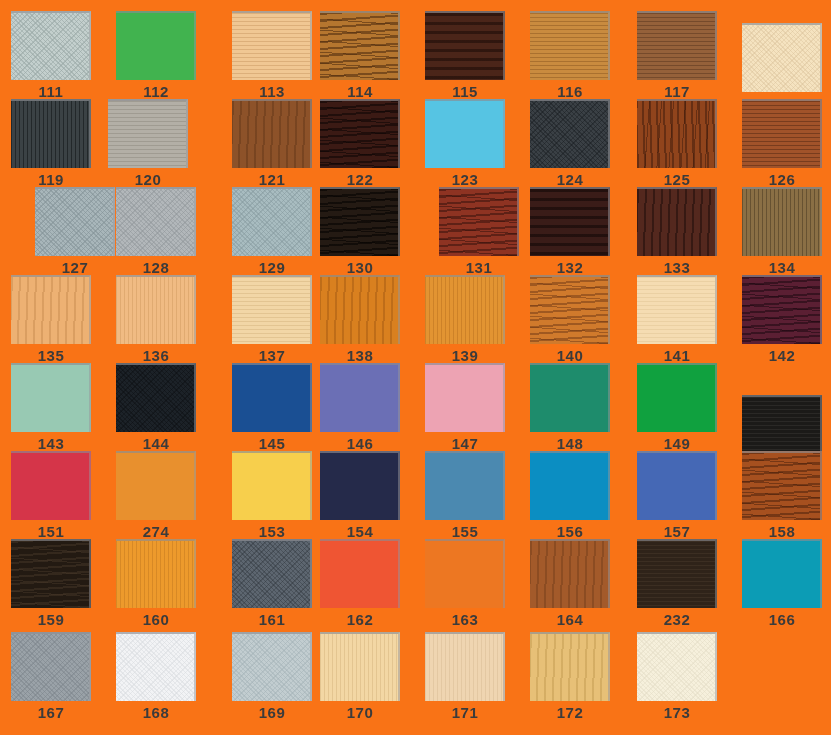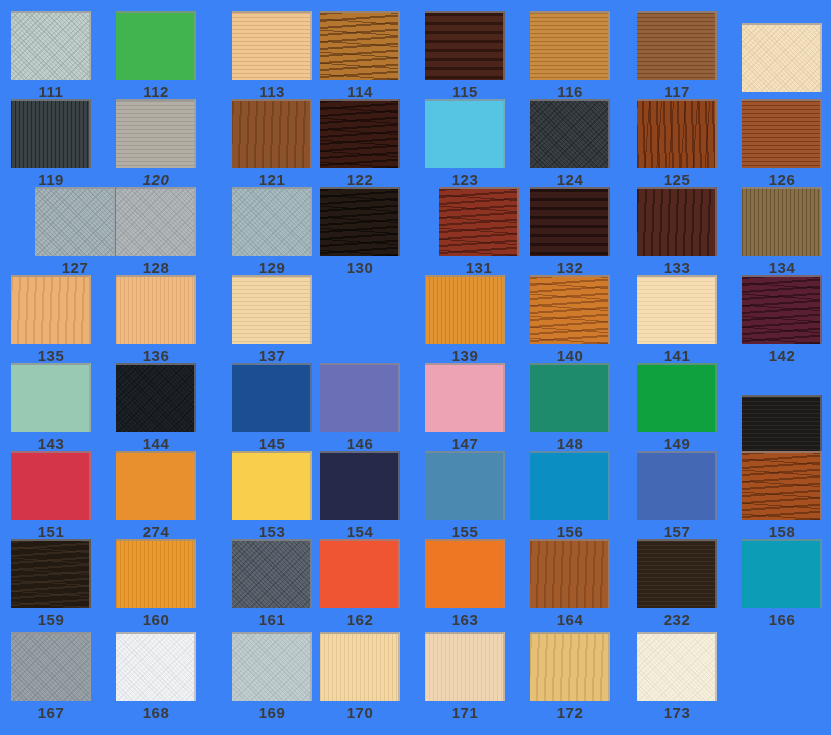--- a/index.html
+++ b/index.html
@@ -48,21 +48,21 @@
     font-weight: bold;
     color: #3b3b3b;
     letter-spacing: 0.5px;
     line-height: 16px;
     font-family: "Liberation Sans", "DejaVu Sans", sans-serif;
   }
 </style>
 </head>
 <body>
 
-<div id="swatch-board" style="background: #3b82f6;">
+<div id="swatch-board" style="background: #f97316;">
     <div class="swatch-cell" style="left: 11px; top: 11px;">
       <div class="swatch-chip" style="background-color: rgb(195, 207, 205); width: 80px; height: 69px;">
         <div class="grain" style="background-image: repeating-linear-gradient(45deg, rgba(150, 165, 163, 0.55) 0px, rgba(150, 165, 163, 0.55) 1px, rgba(255, 255, 255, 0) 1px, rgba(255, 255, 255, 0) 3px), repeating-linear-gradient(135deg, rgba(150, 165, 163, 0.55) 0px, rgba(150, 165, 163, 0.55) 1px, rgba(255, 255, 255, 0) 1px, rgba(255, 255, 255, 0) 4px);"></div>
       </div>
       <div class="swatch-label">111</div>
     </div>
     <div class="swatch-cell" style="left: 116px; top: 11px;">
       <div class="swatch-chip" style="background-color: rgb(65, 179, 79); width: 80px; height: 69px;">
         <div class="grain"></div>
       </div>
@@ -103,21 +103,21 @@
         <div class="grain" style="background-image: repeating-linear-gradient(45deg, rgba(215, 190, 150, 0.4) 0px, rgba(215, 190, 150, 0.4) 1px, rgba(255, 255, 255, 0) 1px, rgba(255, 255, 255, 0) 3px), repeating-linear-gradient(135deg, rgba(215, 190, 150, 0.4) 0px, rgba(215, 190, 150, 0.4) 1px, rgba(255, 255, 255, 0) 1px, rgba(255, 255, 255, 0) 4px);"></div>
       </div>
       <div class="swatch-label">118</div>
     </div>
     <div class="swatch-cell" style="left: 11px; top: 99px;">
       <div class="swatch-chip" style="background-color: rgb(59, 66, 69); width: 80px; height: 69px;">
         <div class="grain" style="background-image: repeating-linear-gradient(90deg, rgba(18, 22, 24, 0.6) 0px, rgba(18, 22, 24, 0.6) 1px, rgba(255, 255, 255, 0) 1px, rgba(255, 255, 255, 0) 4px);"></div>
       </div>
       <div class="swatch-label">119</div>
     </div>
-    <div class="swatch-cell" style="left: 116px; top: 99px; font-style: italic;">
+    <div class="swatch-cell" style="left: 108px; top: 99px;">
       <div class="swatch-chip" style="background-color: rgb(179, 175, 166); width: 80px; height: 69px;">
         <div class="grain" style="background-image: repeating-linear-gradient(rgba(140, 135, 125, 0.5) 0px, rgba(140, 135, 125, 0.5) 1px, rgba(255, 255, 255, 0) 1px, rgba(255, 255, 255, 0) 4px);"></div>
       </div>
       <div class="swatch-label">120</div>
     </div>
     <div class="swatch-cell" style="left: 232px; top: 99px;">
       <div class="swatch-chip" style="background-color: rgb(141, 82, 41); width: 80px; height: 69px;">
         <div class="grain" style="background-image: repeating-linear-gradient(92deg, rgba(95, 52, 22, 0.45) 0px, rgba(95, 52, 22, 0.45) 2px, rgba(255, 255, 255, 0) 2px, rgba(255, 255, 255, 0) 8px);"></div>
       </div>
       <div class="swatch-label">121</div>
@@ -211,20 +211,26 @@
         <div class="grain" style="background-image: repeating-linear-gradient(90deg, rgba(195, 140, 80, 0.35) 0px, rgba(195, 140, 80, 0.35) 1px, rgba(255, 255, 255, 0) 1px, rgba(255, 255, 255, 0) 4px);"></div>
       </div>
       <div class="swatch-label">136</div>
     </div>
     <div class="swatch-cell" style="left: 232px; top: 275px;">
       <div class="swatch-chip" style="background-color: rgb(242, 214, 166); width: 80px; height: 69px;">
         <div class="grain" style="background-image: repeating-linear-gradient(rgba(205, 170, 115, 0.4) 0px, rgba(205, 170, 115, 0.4) 1px, rgba(255, 255, 255, 0) 1px, rgba(255, 255, 255, 0) 4px);"></div>
       </div>
       <div class="swatch-label">137</div>
     </div>
+    <div class="swatch-cell" style="left: 320px; top: 275px;">
+      <div class="swatch-chip" style="background-color: rgb(217, 128, 31); width: 80px; height: 69px;">
+        <div class="grain" style="background-image: repeating-linear-gradient(92deg, rgba(150, 80, 15, 0.4) 0px, rgba(150, 80, 15, 0.4) 2px, rgba(255, 255, 255, 0) 2px, rgba(255, 255, 255, 0) 8px);"></div>
+      </div>
+      <div class="swatch-label">138</div>
+    </div>
     <div class="swatch-cell" style="left: 425px; top: 275px;">
       <div class="swatch-chip" style="background-color: rgb(226, 148, 50); width: 80px; height: 69px;">
         <div class="grain" style="background-image: repeating-linear-gradient(90deg, rgba(165, 95, 20, 0.35) 0px, rgba(165, 95, 20, 0.35) 1px, rgba(255, 255, 255, 0) 1px, rgba(255, 255, 255, 0) 4px);"></div>
       </div>
       <div class="swatch-label">139</div>
     </div>
     <div class="swatch-cell" style="left: 530px; top: 275px;">
       <div class="swatch-chip" style="background-color: rgb(208, 122, 44); width: 80px; height: 69px;">
         <div class="grain" style="background-image: repeating-linear-gradient(176deg, rgba(110, 55, 20, 0.5) 0px, rgba(110, 55, 20, 0.5) 2px, rgba(255, 255, 255, 0) 2px, rgba(255, 255, 255, 0) 7px), repeating-linear-gradient(184deg, rgba(110, 55, 20, 0.5) 0px, rgba(110, 55, 20, 0.5) 1px, rgba(255, 255, 255, 0) 1px, rgba(255, 255, 255, 0) 11px);"></div>
       </div>

